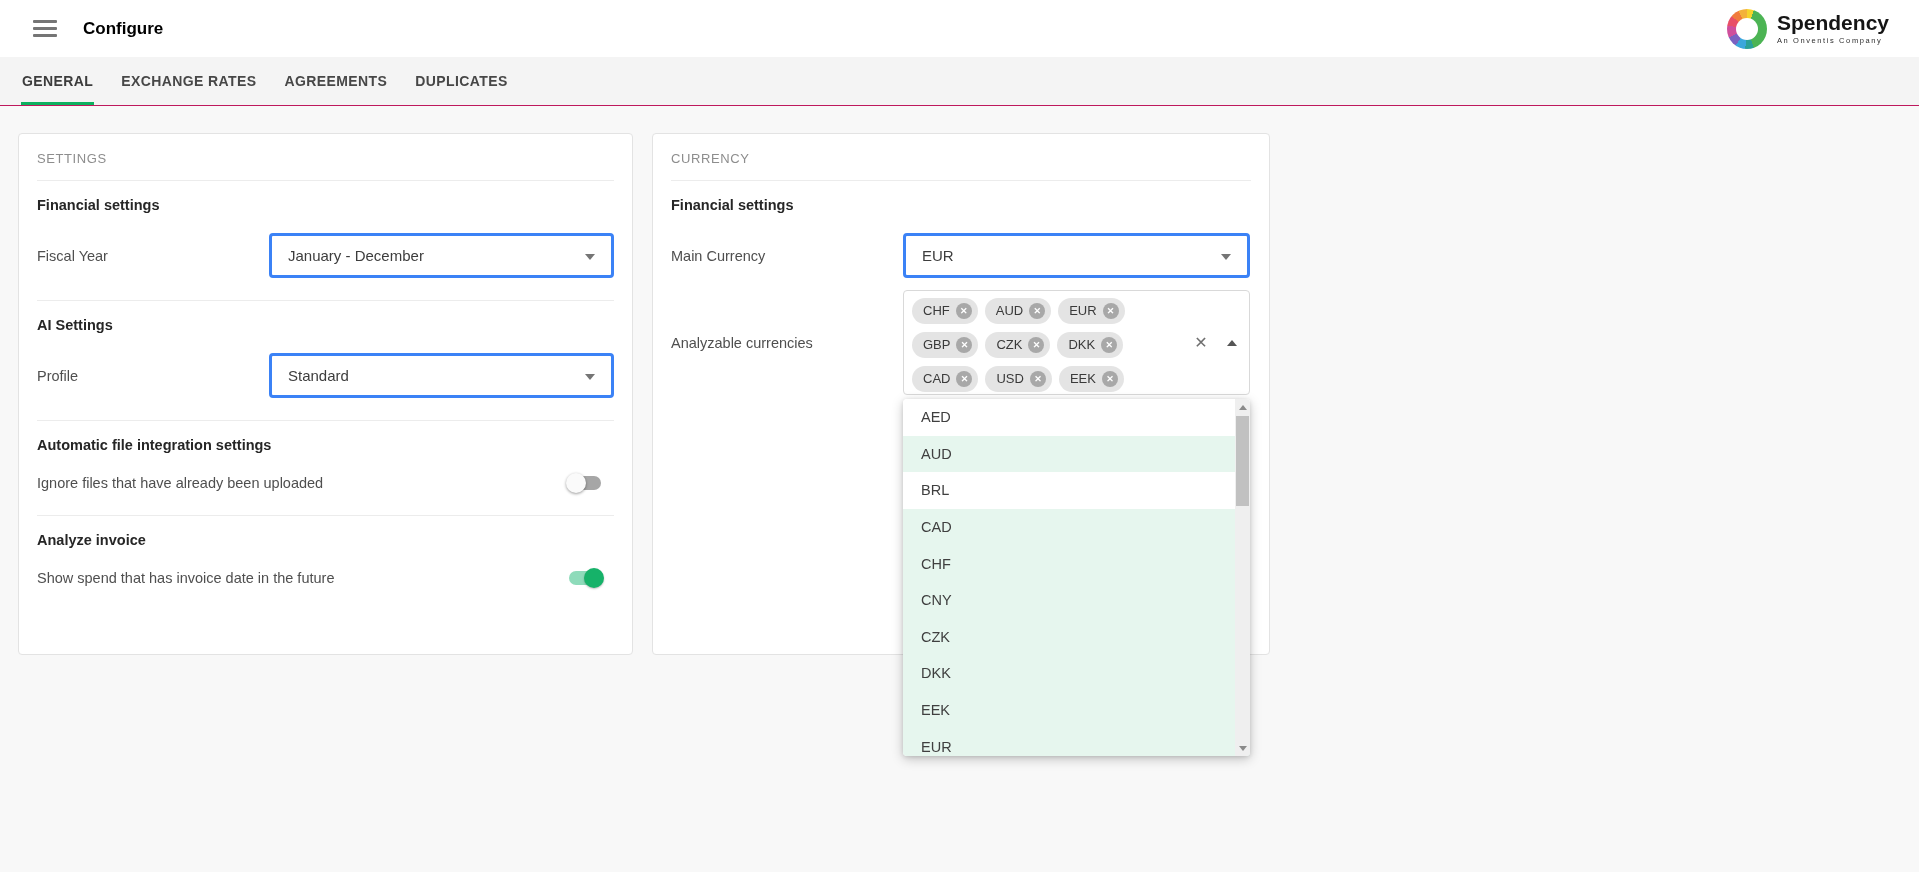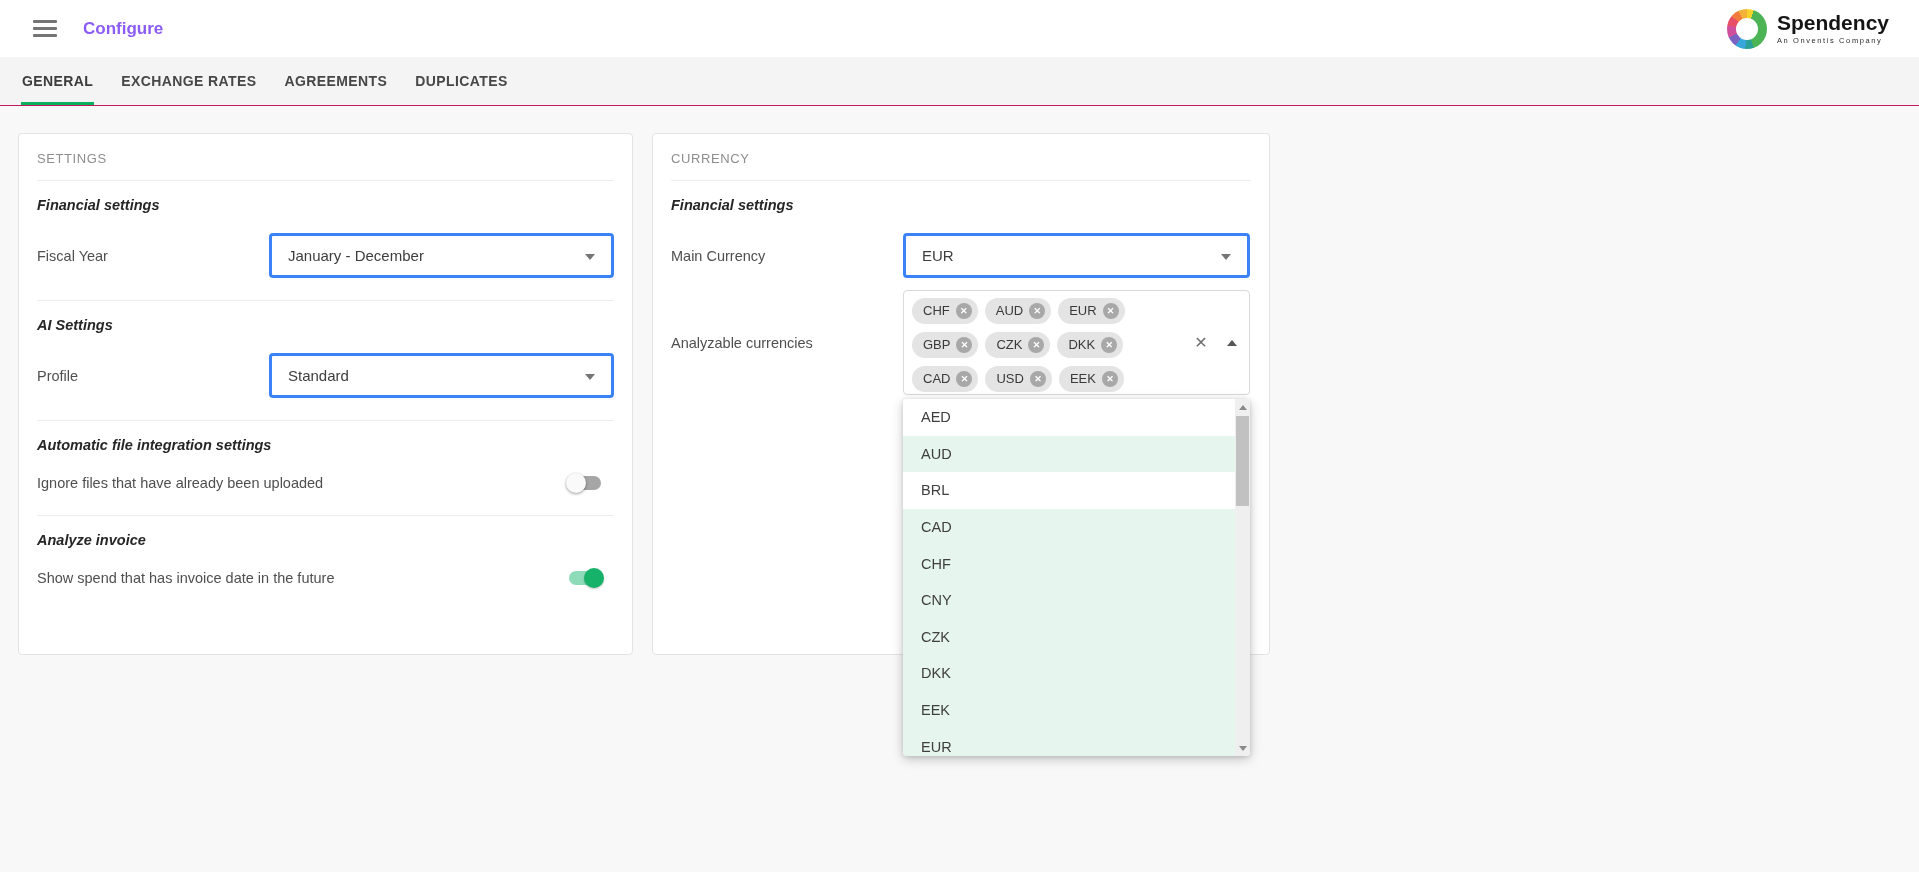--- a/index.html
+++ b/index.html
@@ -10,21 +10,21 @@
     color:#3c3c3c;
   }
 
   
   .topbar {
     height:57px; background:#ffffff;
     display:flex; align-items:center; padding:0 30px 0 33px;
   }
   .hamburger { width:24px; cursor:pointer; margin-right:26px; }
   .hamburger .bar { height:3px; background:#757575; border-radius:1px; margin:4px 0; }
-  .app-title { font-size:17px; font-weight:700; color:#8b5cf6; }
+  .app-title { font-size:17px; font-weight:700; color:#000000; }
   .topbar-spacer { flex:1; }
   .logo { display:flex; align-items:center; gap:10px; }
   .logo-donut {
     width:40px; height:40px; border-radius:50%; position:relative;
     background:conic-gradient(from 0deg,
       #f6d32b 0deg 20deg, #4cb454 20deg 160deg, #2aa198 160deg 185deg,
       #3aa7dc 185deg 215deg, #7a62c1 215deg 245deg, #cf4f9c 245deg 280deg,
       #e84f67 280deg 310deg, #f07b3c 310deg 335deg, #f3b13a 335deg 360deg);
   }
   .logo-donut::after {
@@ -52,21 +52,21 @@
   .card {
     background:#ffffff; border:1px solid #e3e3e3; border-radius:4px;
     width:615px; height:522px; padding:0 18px; position:relative;
   }
   .card.currency { width:618px; }
   .card-title {
     font-size:13px; color:#8d8d8d; letter-spacing:0.6px;
     padding:17px 0 14px 0;
   }
   .divider { border:none; border-top:1px solid #ececec; margin:0 0; }
-  .group-title { font-size:14.5px; font-weight:700; color:#262626; margin-top:14px; line-height:20px;font-style:italic; }
+  .group-title { font-size:14.5px; font-weight:700; color:#262626; margin-top:14px; line-height:20px; }
 
   .row { display:flex; align-items:center; margin-top:18px; }
   .row.last { margin-bottom:22px; }
   .row-label { width:232px; flex:0 0 232px; font-size:14.5px; color:#4f4f4f; }
   .row-label.grow { flex:1 1 auto; width:auto; }
 
   .select {
     width:347px; height:45px; border:3px solid #3b82f6; border-radius:4px;
     background:#fff; display:flex; align-items:center; padding:0 16px;
     font-size:15px; color:#3d3d3d; cursor:pointer; position:relative;

